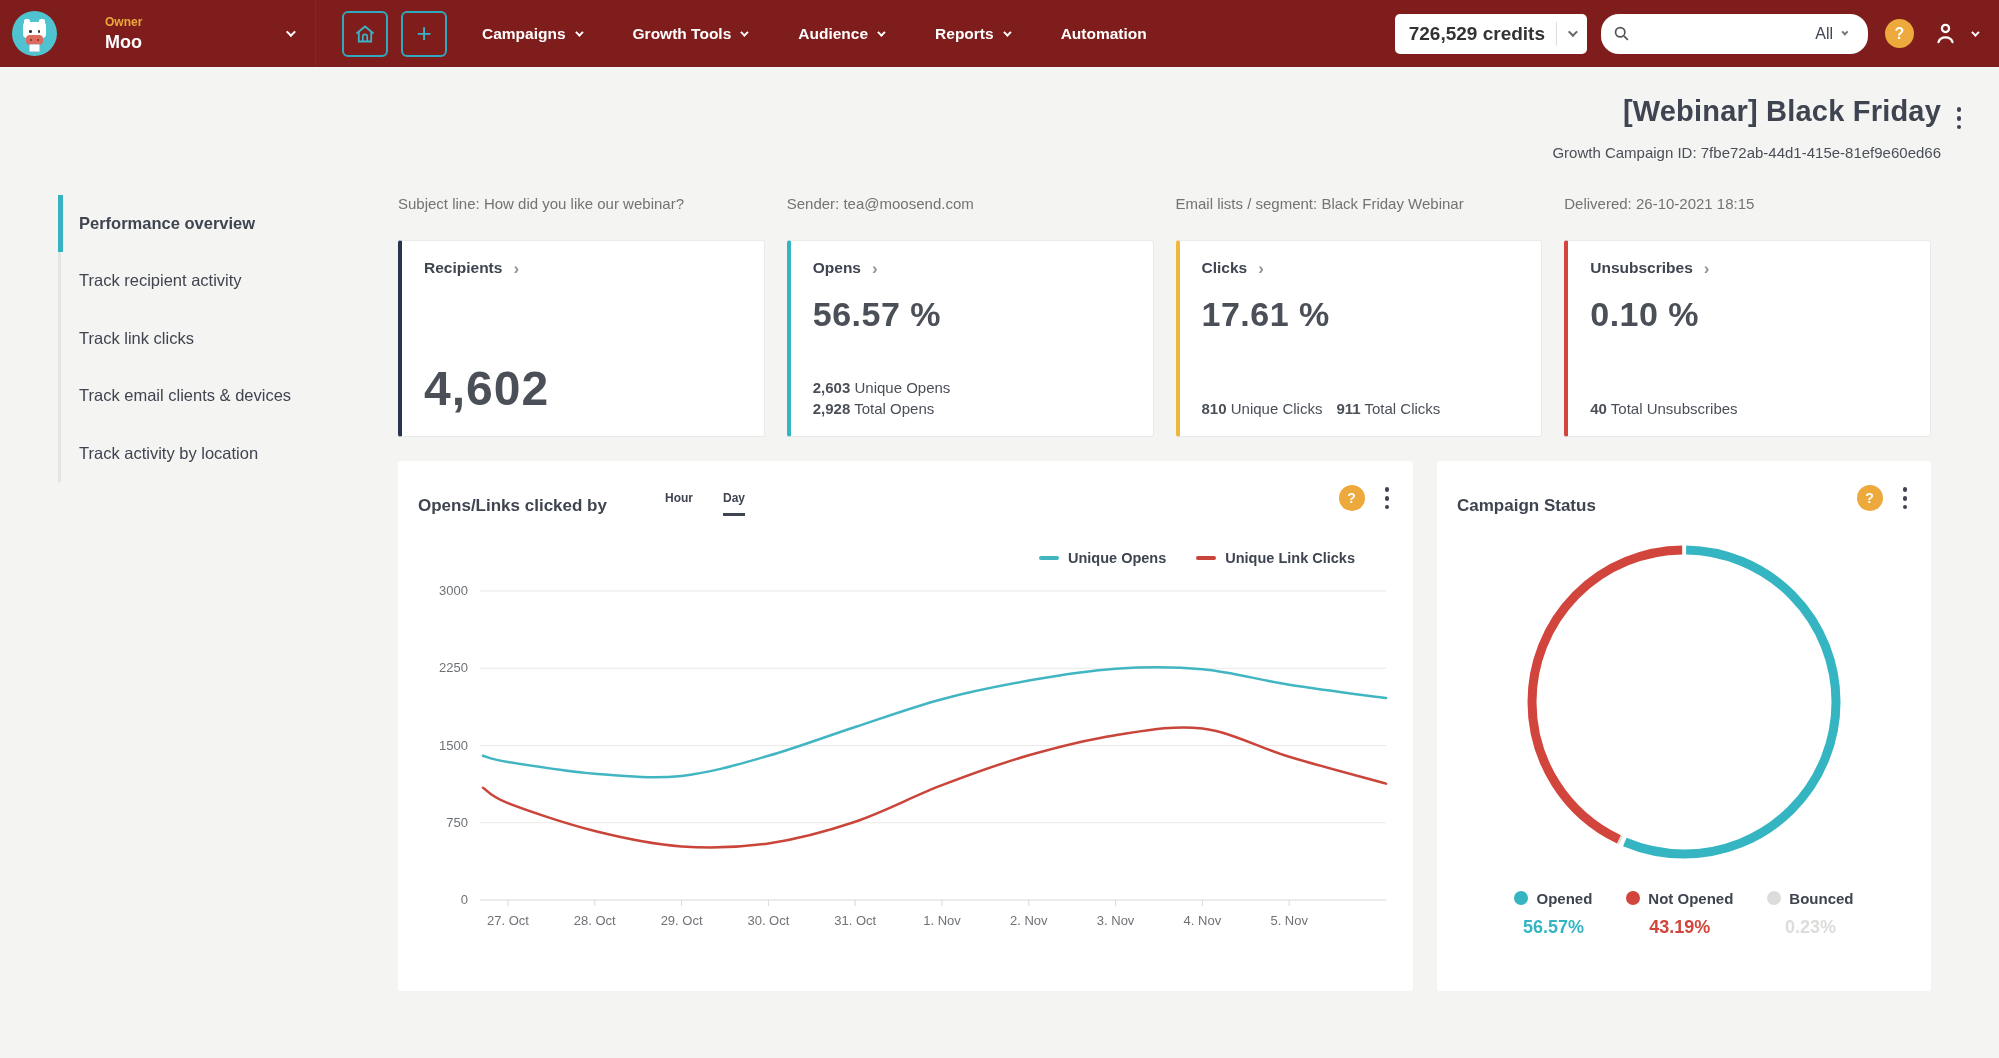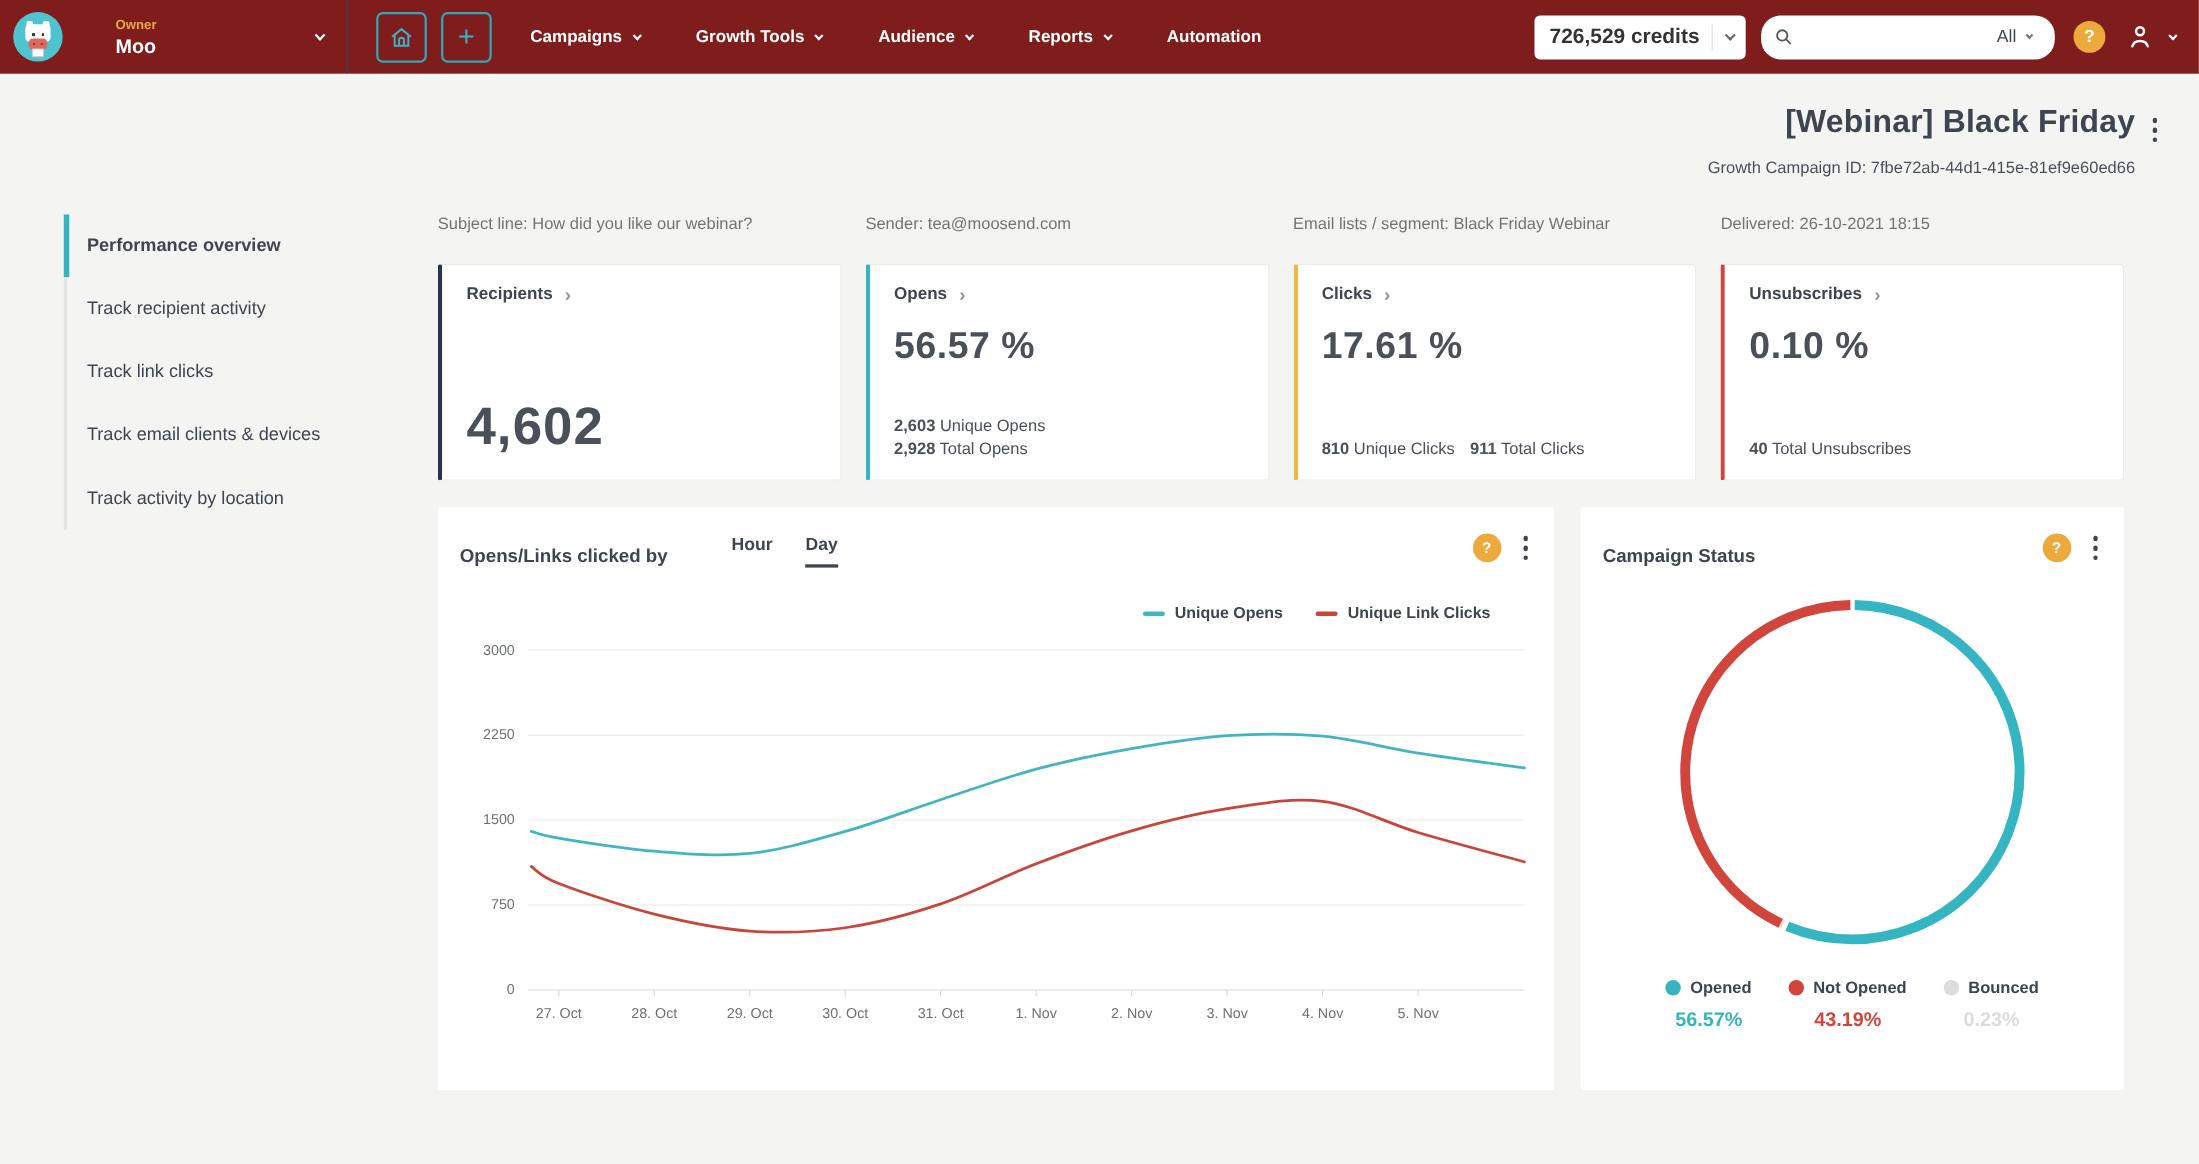--- a/index.html
+++ b/index.html
@@ -75,21 +75,21 @@
   .m-stats { margin-top:auto; font-size:15px; color:#4a4f58; line-height:1.45; }
   .m-stats b { font-weight:700; }
   .m-stats .pair + .pair { margin-left:14px; }
 
   
   .charts-row { display:grid; grid-template-columns:1fr 494px; gap:24px; margin-top:24px; }
   .panel { background:#fff; border-radius:3px; height:530px; padding:20px; }
   .panel-head { display:flex; align-items:flex-end; }
   .panel-title { font-size:17px; font-weight:700; color:#3e4450; }
   .tabs { display:flex; gap:30px; margin-left:58px; margin-top:1px; }
-  .tab { font-size:16px; font-weight:600; color:#3e4450; padding-bottom:8px; cursor:pointer; }
+  .tab { font-size:12px; font-weight:600; color:#3e4450; padding-bottom:8px; cursor:pointer; }
   .tab.active { font-weight:700; border-bottom:3px solid #3e4450; }
   .panel-icons { margin-left:auto; display:flex; align-items:center; gap:16px; }
   .panel-icons .help-circle { width:26px; height:26px; font-size:14px; margin-left:0; }
   .panel-icons .kebab { position:static; }
   .line-legend { display:flex; justify-content:flex-end; gap:30px; margin:34px 38px 4px 0; }
   .line-legend .item { display:flex; align-items:center; gap:9px; font-size:14.5px; font-weight:700; color:#3e4450; cursor:pointer; }
   .line-legend .dash { width:20px; height:4px; border-radius:2px; background:#999; }
 
   .donut-wrap { display:flex; justify-content:center; margin-top:8px; }
   .donut-legend { display:flex; justify-content:center; gap:34px; margin-top:14px; }

